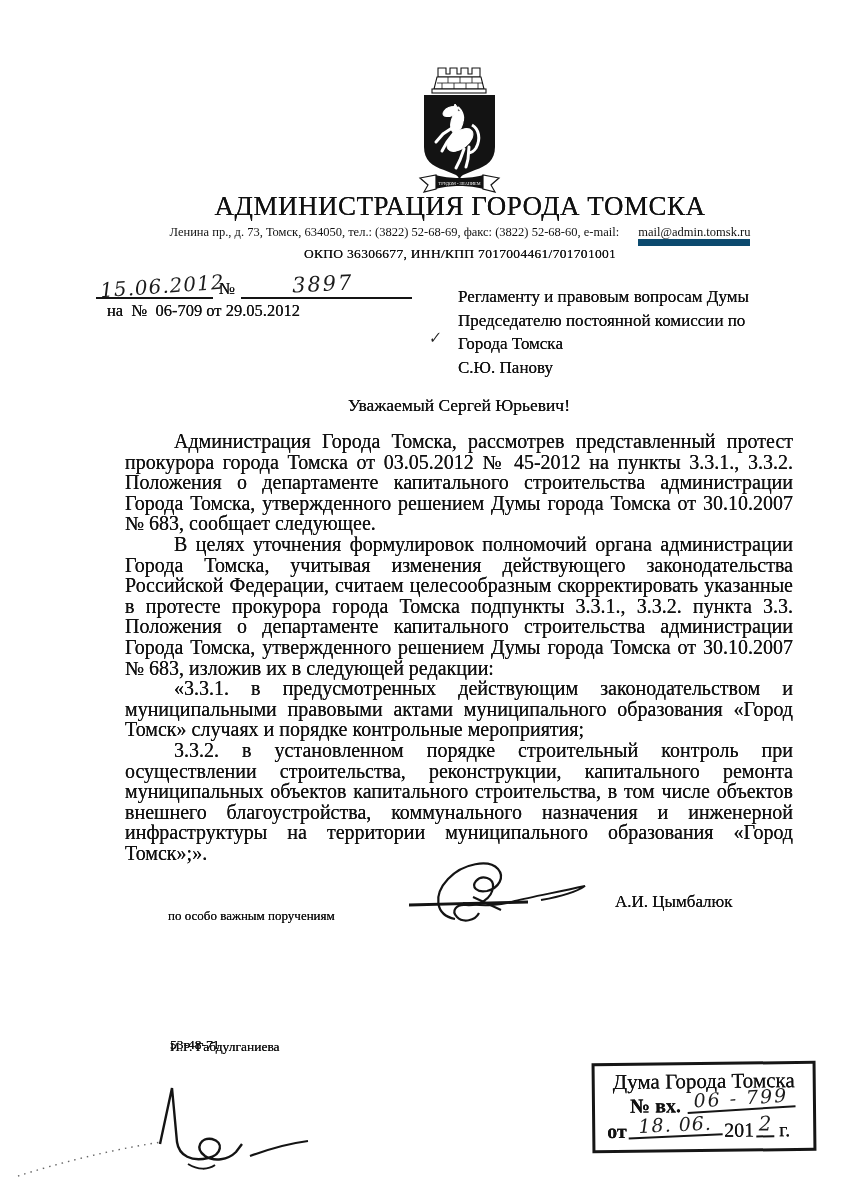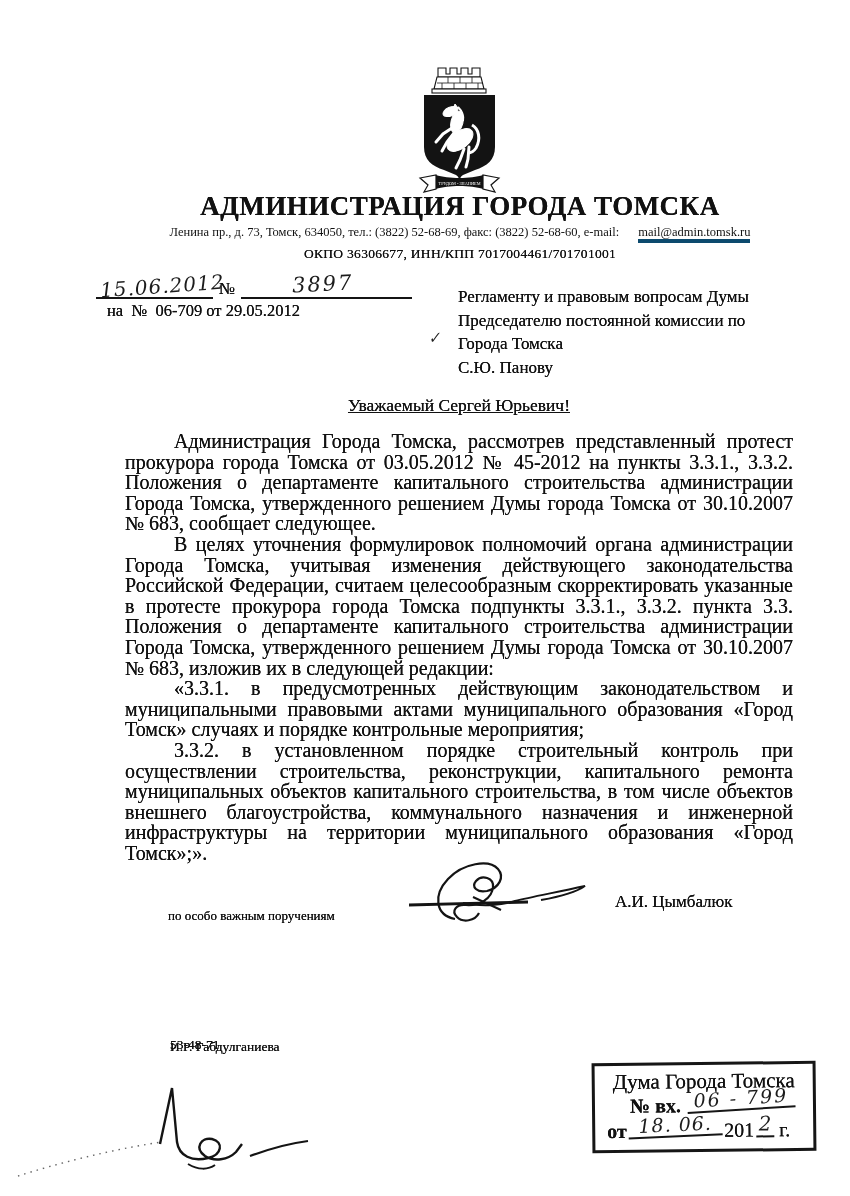--- a/index.html
+++ b/index.html
@@ -6,38 +6,38 @@
   .page{position:relative;width:850px;height:1196px;margin:0 auto;background:#fff;
         overflow:hidden;color:#111;font-family:"Liberation Serif","DejaVu Serif",serif;}
   .abs{position:absolute;}
   .tt{text-shadow:0 0 .4px currentColor;}
   .center{text-align:center;}
   .hand{font-family:"DejaVu Serif",serif;font-style:italic;color:#1c1c1c;display:inline-block;}
   .rule{position:absolute;border-top:2px solid #141414;height:0;}
 
   
   .lh{left:70px;width:780px;}
-  .org-title{top:191px;font-size:27px;letter-spacing:.5px;white-space:nowrap;font-weight:bold;}
+  .org-title{top:191px;font-size:27px;letter-spacing:.5px;white-space:nowrap;font-weight:normal;}
   .addr{top:225px;font-size:12.5px;white-space:nowrap;}
-  .addr .email{border-bottom:4px solid #0c4a6e;margin-left:16px;}
+  .addr .email{border-bottom:7px solid #0c4a6e;margin-left:16px;}
   .codes{top:246px;font-size:13.5px;letter-spacing:.3px;font-family:Liberation Serif, serif;}
 
   
   .ref-date{left:100px;top:274px;font-size:20px;transform:rotate(-4deg);letter-spacing:1px;}
   .ref-no-sign{left:219px;top:279px;font-size:17px;}
   .ref-number{left:292px;top:272px;font-size:21px;transform:rotate(-3deg);letter-spacing:2px;}
   .ref-line1{left:96px;top:297px;width:117px;}
   .ref-line2{left:241px;top:297px;width:171px;}
   .ref-reply{left:107px;top:301px;font-size:16.5px;white-space:pre;}
 
   
   .addressee{left:458px;top:285px;width:345px;font-size:17px;line-height:23.5px;}
   .tick{left:428px;top:329px;font-size:15px;transform:rotate(-8deg);color:#222;}
 
-  .salutation{left:125px;top:395px;width:668px;font-size:17.5px;text-decoration:underline;}
+  .salutation{left:125px;top:395px;width:668px;font-size:17.5px;}
 
   .body-text{left:125px;top:431px;width:668px;font-size:20px;line-height:20.6px;text-align:justify;}
   .body-text p{margin:0;text-indent:49px;}
 
   
   .pos1{left:160px;top:884px;font-size:17px;}
   .pos2{left:168px;top:908px;font-size:13px;}
   .signer{left:615px;top:892px;font-size:17px;}
 
   

